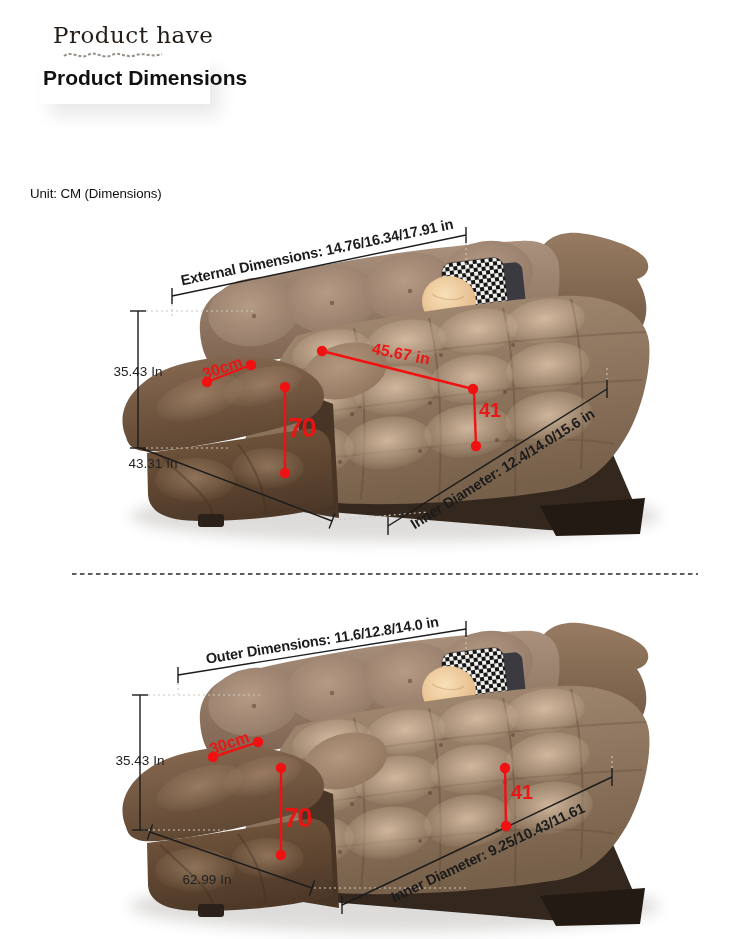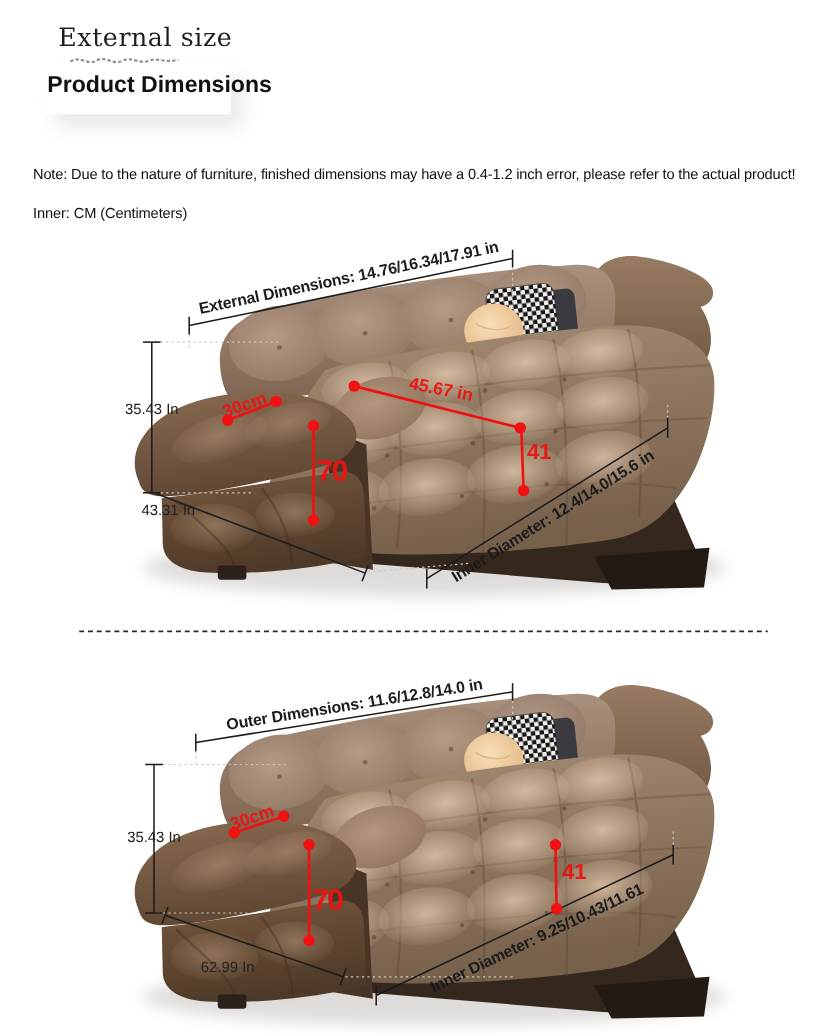--- a/index.html
+++ b/index.html
@@ -241,23 +241,22 @@
       <circle class="red-dot" cx="281" cy="855" r="5.2"></circle>
       <text class="red-text" x="284" y="827" font-size="27" letter-spacing="-1.5">70</text>
 
       <line class="red-line" x1="505" y1="768" x2="506" y2="826"></line>
       <circle class="red-dot" cx="505" cy="768" r="5.2"></circle>
       <circle class="red-dot" cx="506" cy="826" r="5.2"></circle>
       <text class="red-text" x="511" y="799" font-size="20">41</text>
     </g>
   </svg>
 
-  <div class="script-title">External size</div>
+  <div class="script-title">Product have</div>
   <svg class="scribble" width="110" height="16">
     <path d="M2 8 C 10 2 18 12 26 7 C 34 2 40 12 50 7 C 58 3 64 11 74 7 C 82 4 90 10 100 6" stroke="#6b6258" fill="none" opacity="0.7" stroke-width="2" stroke-dasharray="3 2"></path>
   </svg>
   <div class="title-card"></div>
   <div class="main-title">Product Dimensions</div>
 
-  <p class="note">Note: Due to the nature of furniture, finished dimensions may have a 0.4-1.2 inch error, please refer to the actual product!</p>
-  <p class="unit">Inner: CM (Centimeters)</p>
+  <p class="unit">Unit: CM (Dimensions)</p>
 
 </div>
 
 </body></html>

